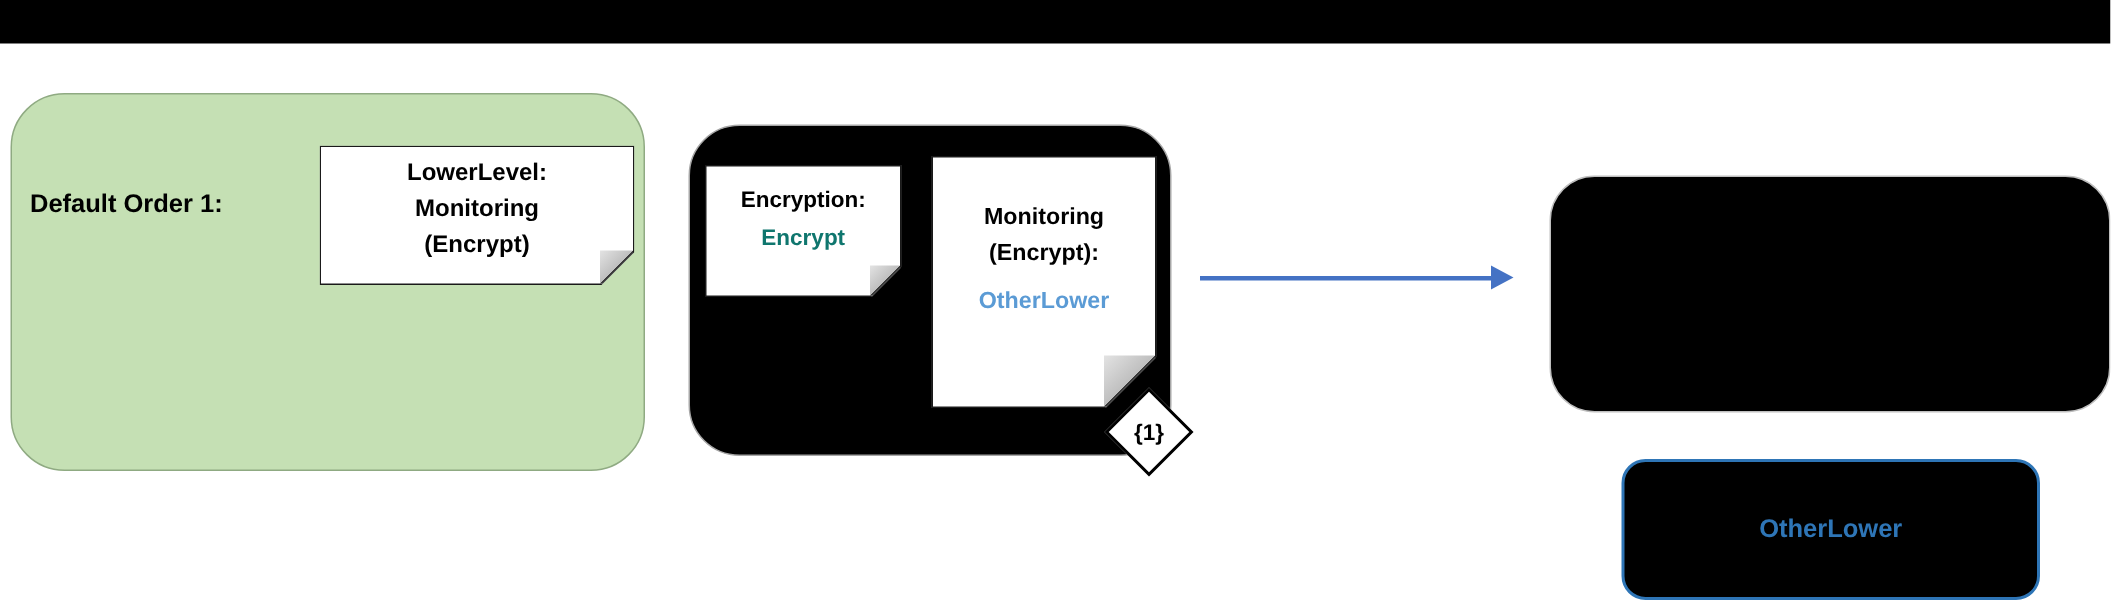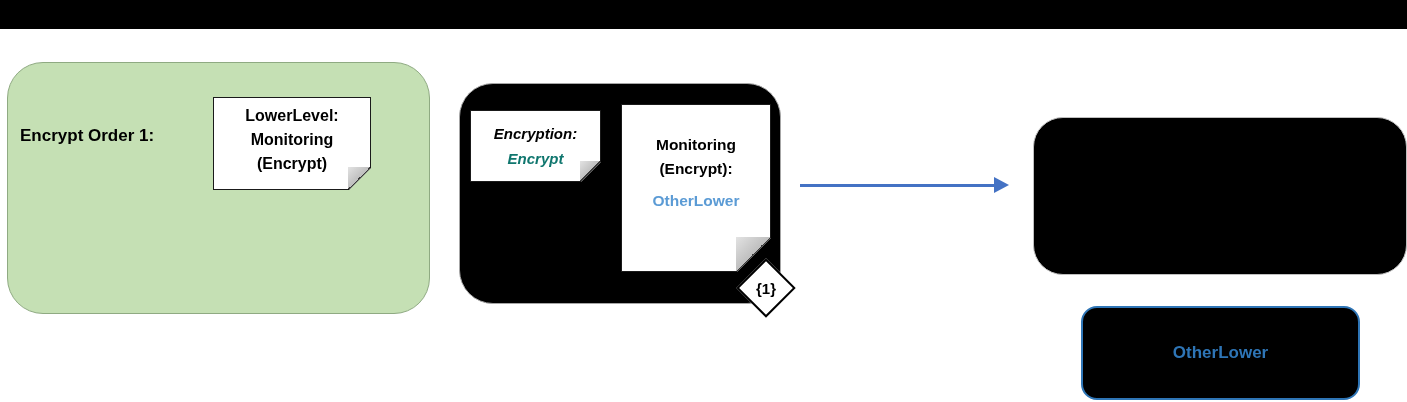--- a/index.html
+++ b/index.html
@@ -34,35 +34,34 @@
     font-weight:bold; color:#000000; text-align:center;
   }
   .fold { position:absolute; right:0; bottom:0; }
   .fold-grad {
     width:100%; height:100%;
     background: linear-gradient(to top left,
       rgba(0,0,0,0) 44%, #3a3a3a 44%, #3a3a3a 50%, #bfbfbf 50%, #e3e3e3 100%);
   }
 
   .note-lowerlevel {
-    left:213px; top:97px; width:158px; height:93px;
+    left:213px; top:97px; width:210px; height:93px;
     clip-path: polygon(0 0, 100% 0, 100% calc(100% - 22px), calc(100% - 22px) 100%, 0 100%);
   }
   .note-lowerlevel .note-text { padding-top:6px; font-size:16px; line-height:24px; }
   .note-lowerlevel .fold { width:22px; height:22px; }
 
   
   .mid-box {
     position:absolute; left:459px; top:83px; width:320px; height:219px;
     background:#000000; border:1.5px solid #a6a6a6; border-radius:34px;
   }
   .note-encryption {
-    left:470px; top:110px; width:131px; height:72px;
+    left:470px; top:110px; width:131px; height:88px;
     clip-path: polygon(0 0, 100% 0, 100% calc(100% - 20px), calc(100% - 20px) 100%, 0 100%);
-    font-style: italic;
   }
   .note-encryption .note-text { padding-top:10px; font-size:15px; line-height:25px; }
   .note-encryption .fold { width:20px; height:20px; }
   .text-red { color:#0f766e; }
 
   .note-monitoring {
     left:621px; top:104px; width:150px; height:168px;
     clip-path: polygon(0 0, 100% 0, 100% calc(100% - 34px), calc(100% - 34px) 100%, 0 100%);
   }
   .note-monitoring .note-text { padding-top:28px; font-size:15.5px; line-height:24px; }
@@ -104,21 +103,21 @@
   .blue-box-label { color:#2e75b6; font-weight:bold; font-size:17px; }
 </style>
 </head>
 <body>
 
 <div class="canvas">
 
   <div class="top-bar"></div>
 
   <div class="green-box"></div>
-  <div class="green-title">Encrypt Order 1:</div>
+  <div class="green-title">Default Order 1:</div>
 
   <div class="note note-lowerlevel">
     <div class="note-text">
       <div>LowerLevel:</div>
       <div>Monitoring</div>
       <div>(Encrypt)</div>
     </div>
     <div class="fold">
         <div class="fold-grad"></div>
       </div>

